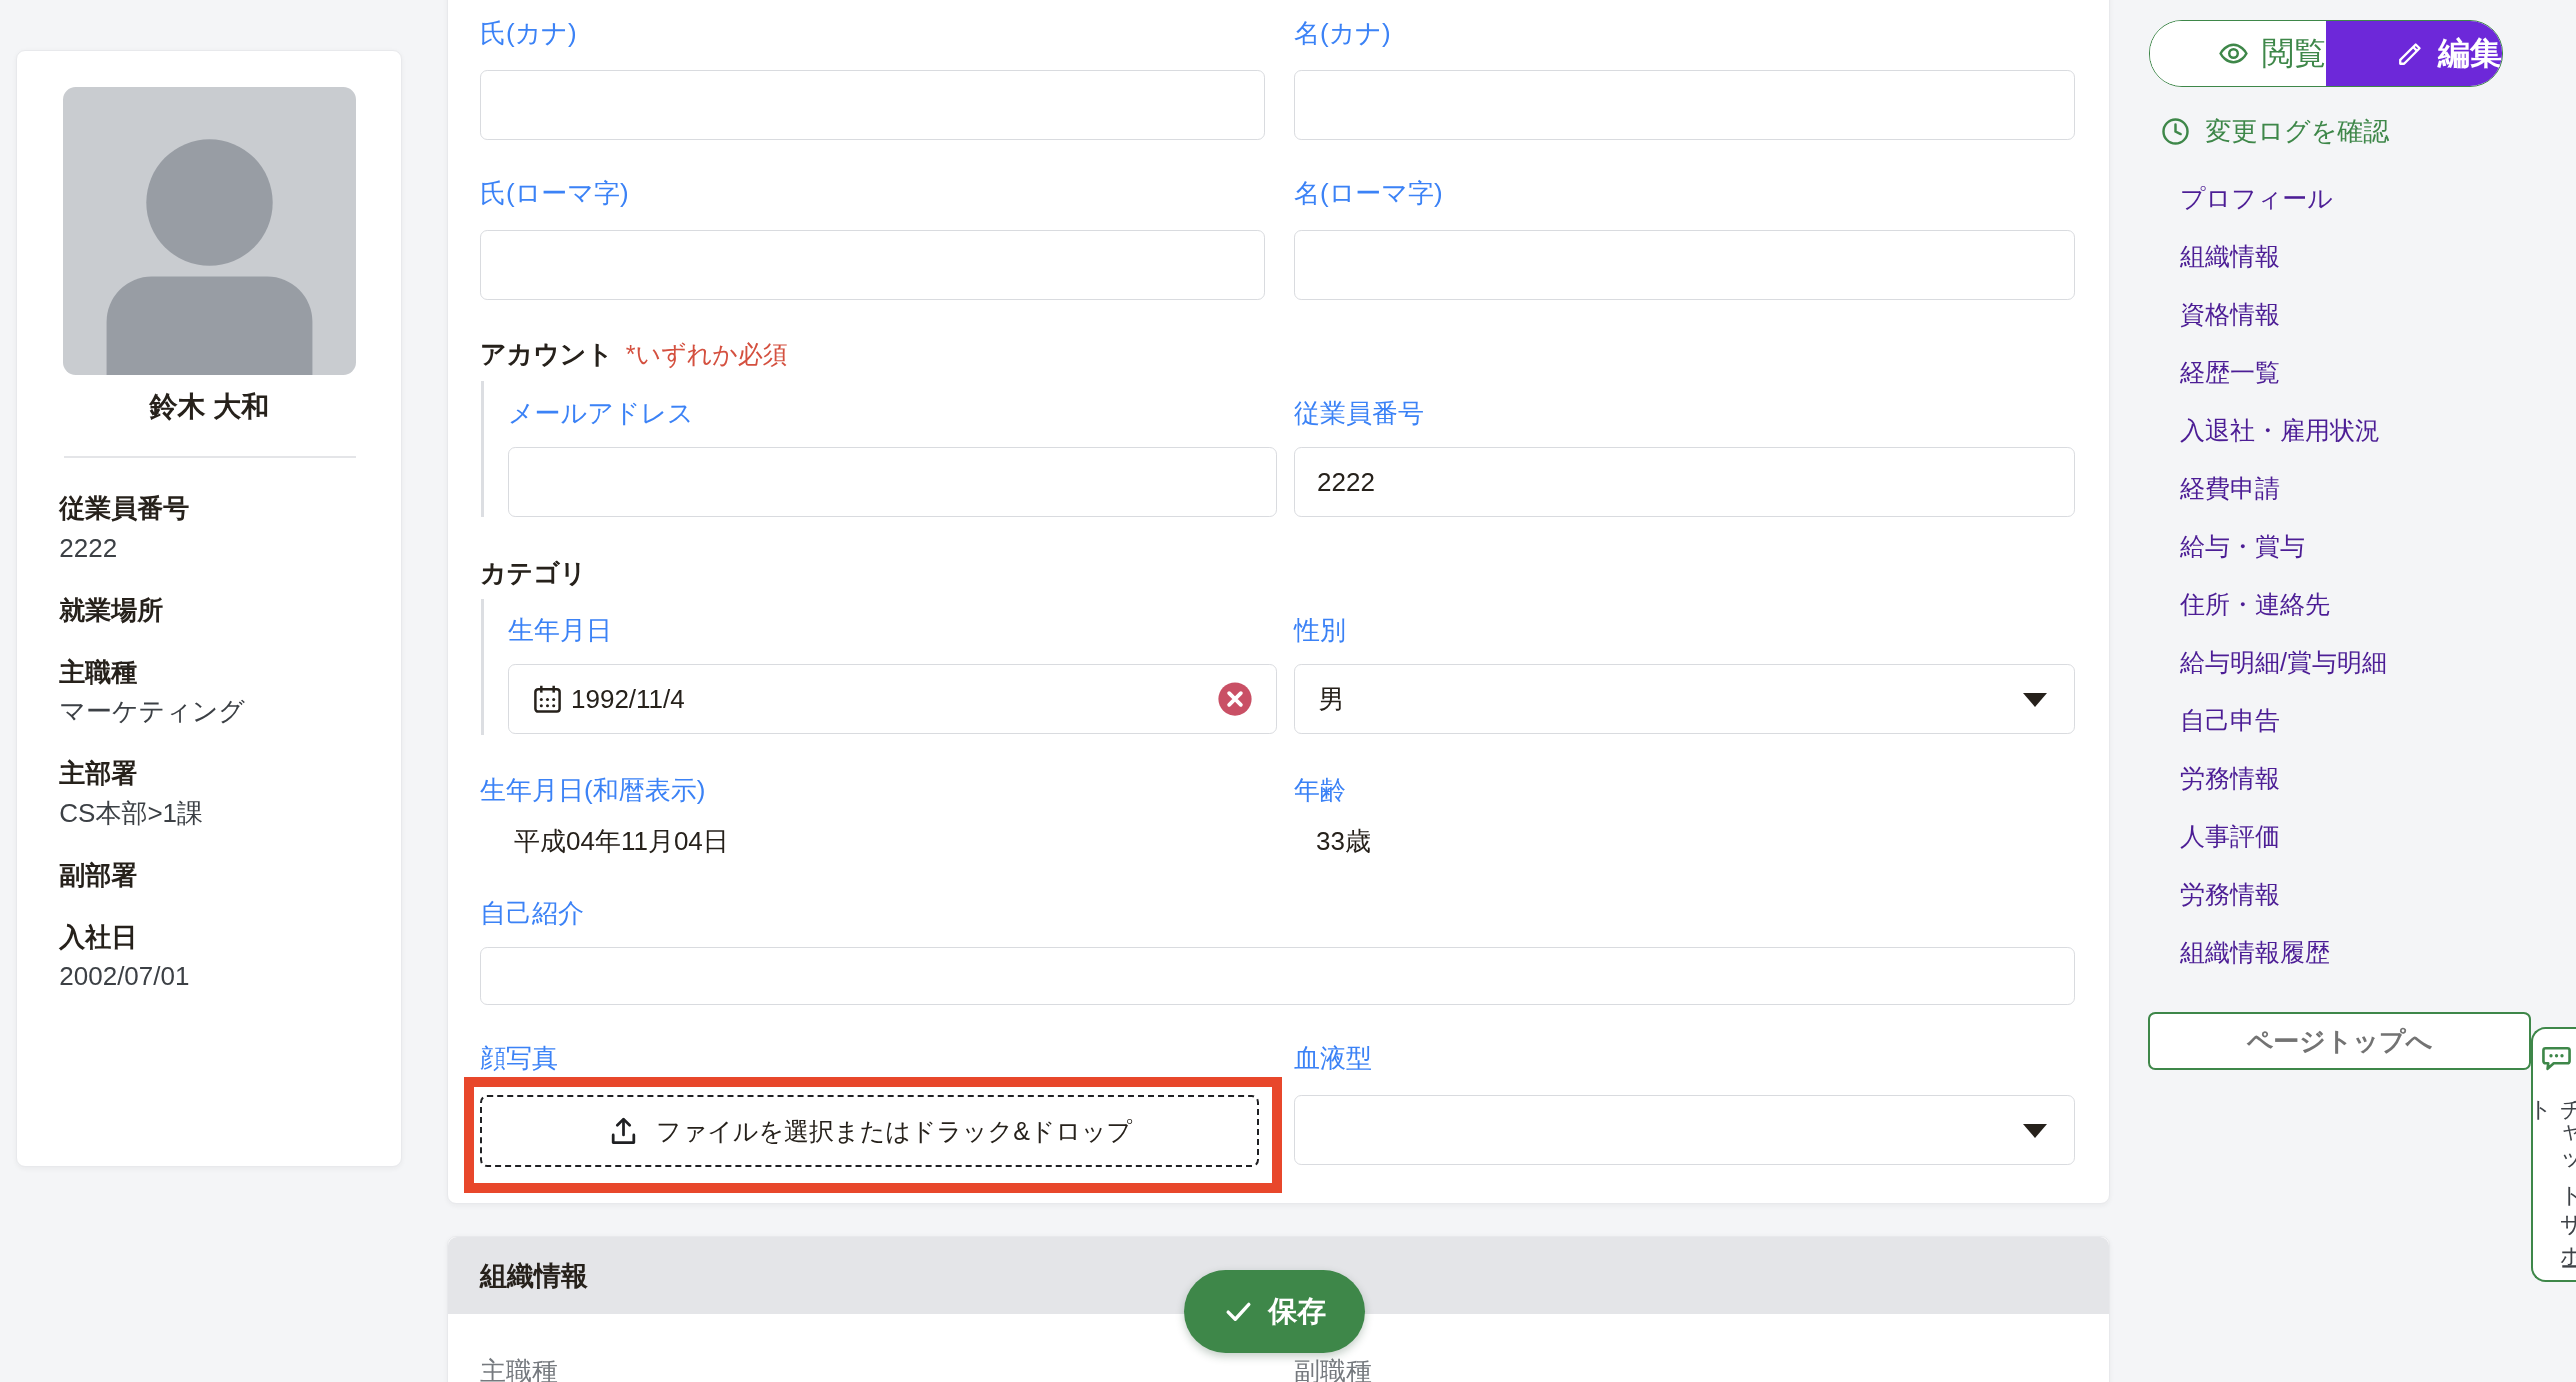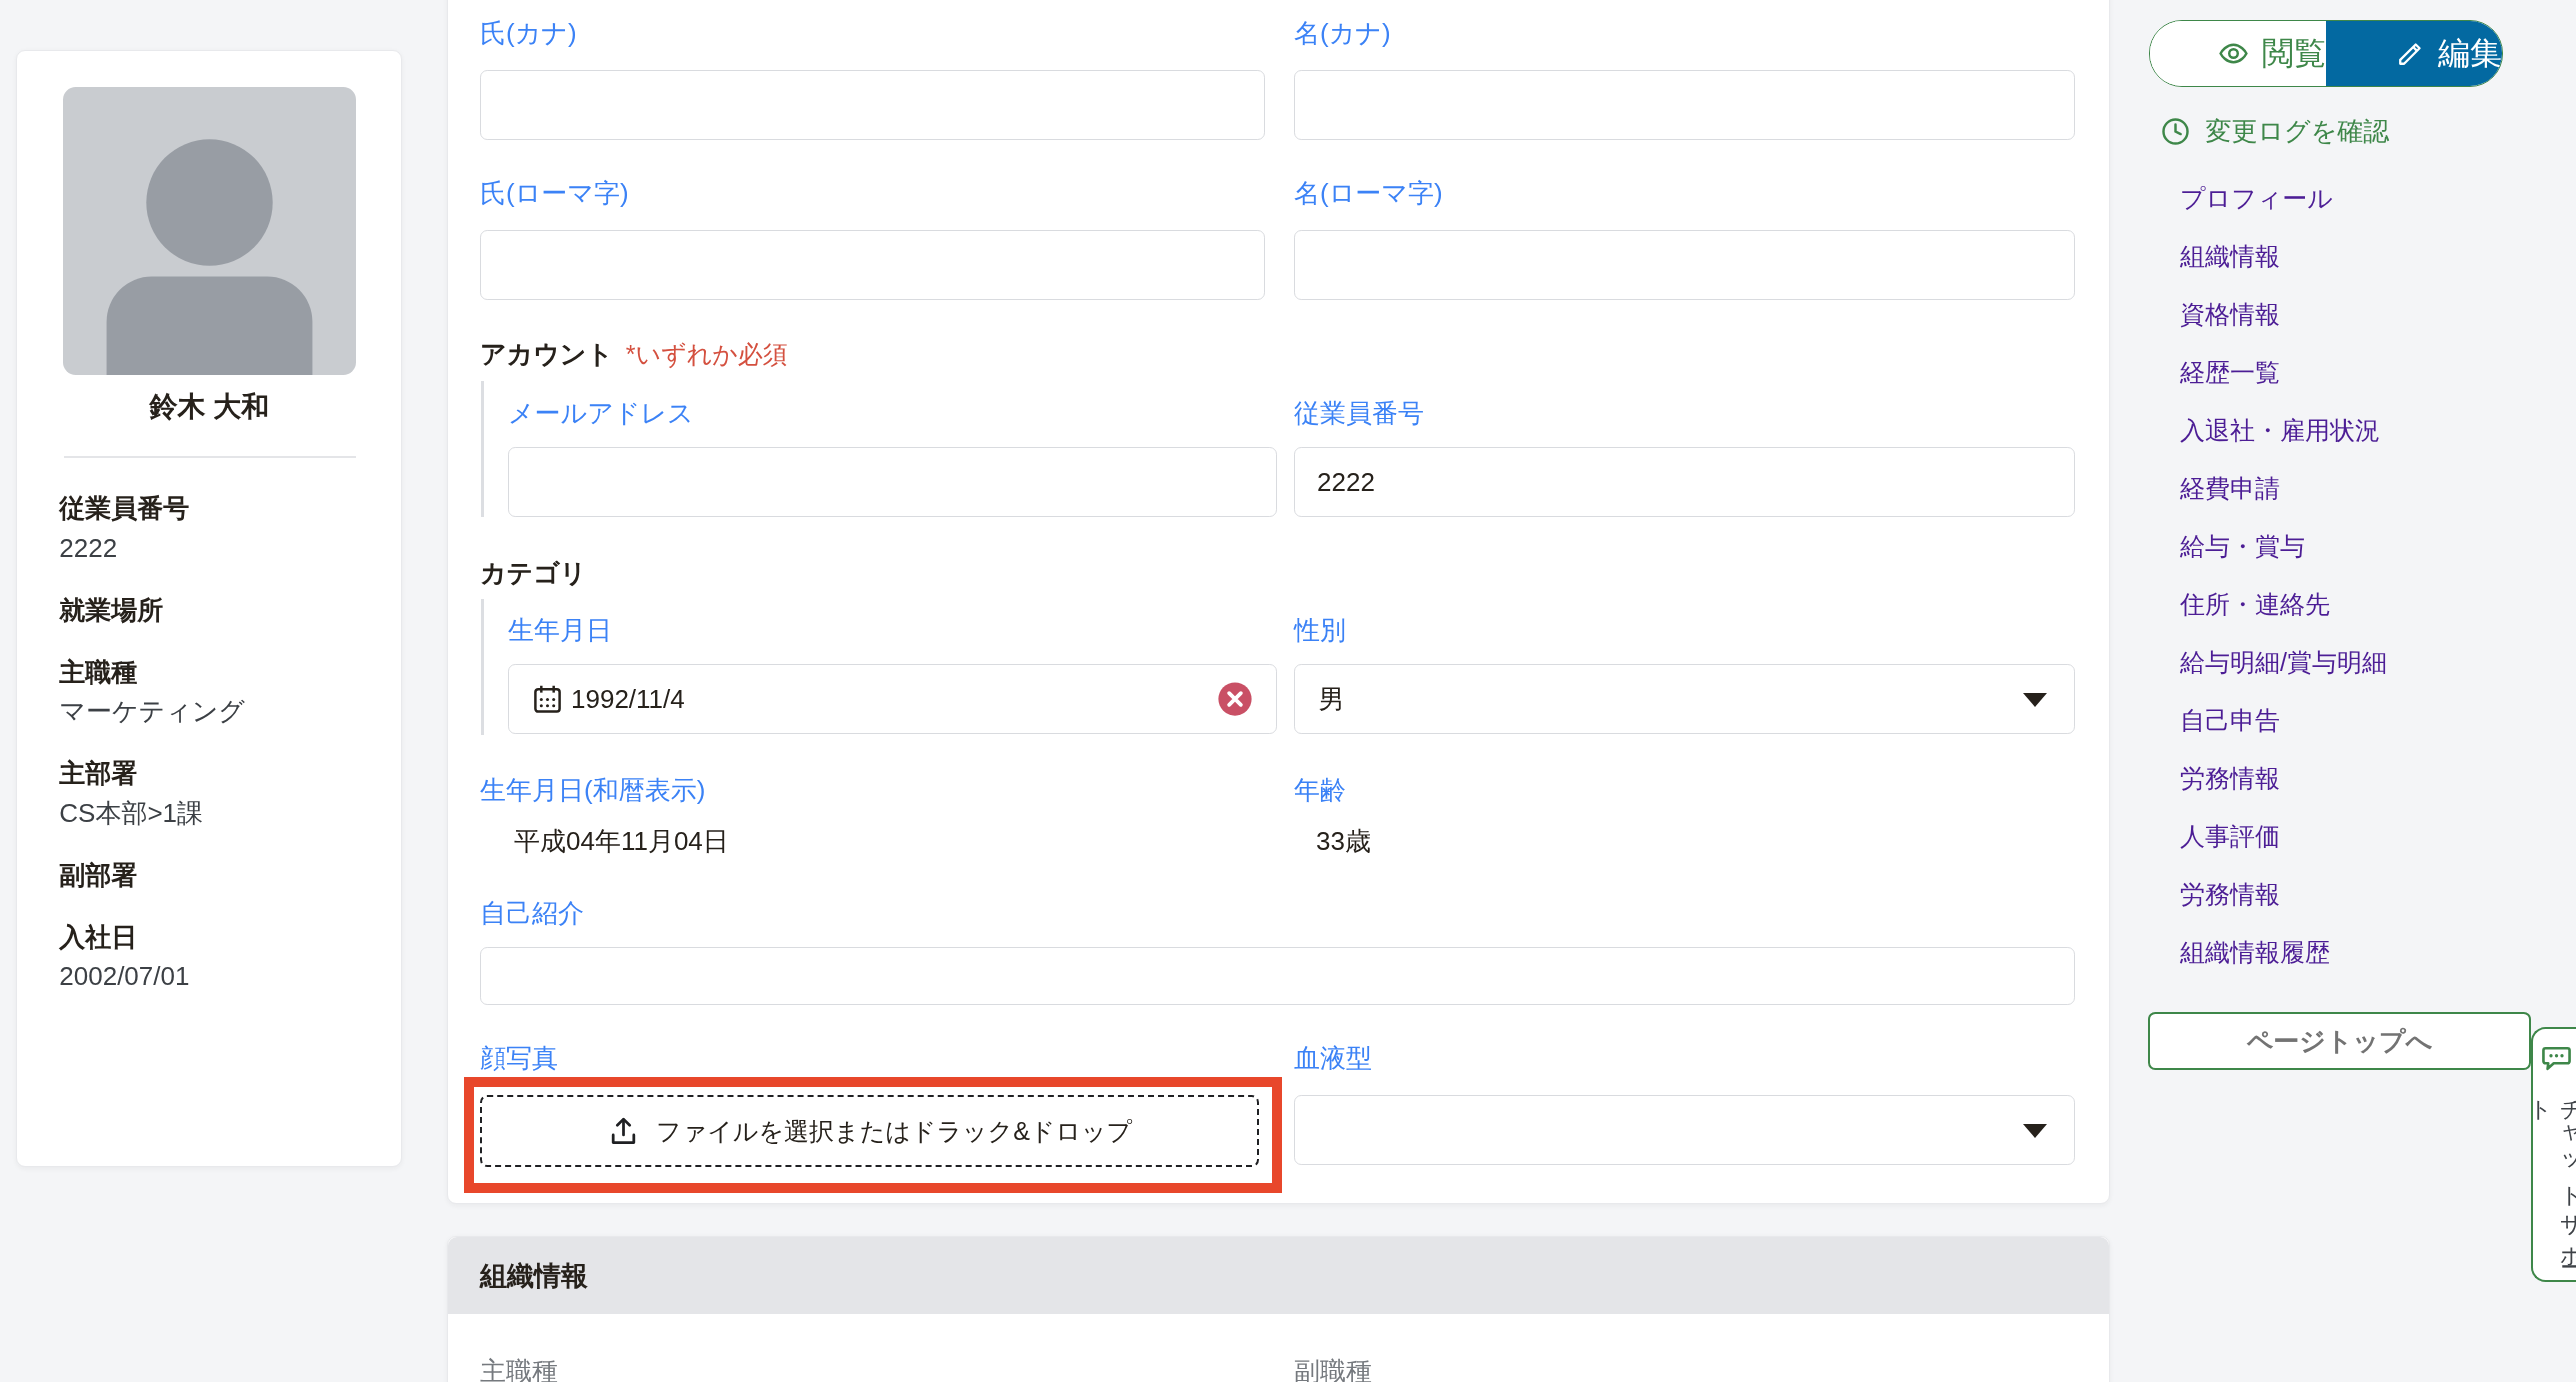--- a/index.html
+++ b/index.html
@@ -43,21 +43,21 @@
   #org-bar { height:77px; background:#e4e5e8; border-radius:9px 9px 0 0; display:flex; align-items:center; padding-left:32px; font-size:27px; font-weight:700; color:#26211b; }
   .org-label { position:absolute; font-size:26px; color:#75797e; line-height:33px; }
 
   
   #save-button { position:absolute; left:1184px; top:1270px; width:181px; height:83px; border-radius:42px; background:#3e8749; border:none; display:flex; align-items:center; justify-content:center; gap:14.5px; color:#fff; font-size:29px; font-weight:700; font-family:inherit; cursor:pointer; box-shadow:0 3.6px 9px rgba(20,60,30,.25); z-index:6; }
 
   
   #mode-toggle { position:absolute; left:2149px; top:20px; width:354px; height:67px; display:flex; border:1.8px solid #3e8749; border-radius:33px; overflow:hidden; background:#fff; }
   .seg { flex:1; display:flex; align-items:center; justify-content:flex-end; gap:12.7px; font-size:32px; cursor:pointer; }
   #seg-view { color:#3e8749; background:#fff; }
-  #seg-edit { color:#fff; background:#0369a1; }
+  #seg-edit { color:#fff; background:#6d28d9;font-weight:bold; }
   #changelog-link { position:absolute; left:2160px; top:114px; display:flex; align-items:center; gap:14.5px; font-size:26px; color:#3e8749; cursor:pointer; }
   #side-nav { position:absolute; left:2180px; top:179px; list-style:none; }
   #side-nav li { font-size:25px; color:#4c1d95; line-height:38px; margin-bottom:20px; cursor:pointer; white-space:nowrap; }
   #page-top-button { position:absolute; left:2148px; top:1012px; width:383px; height:58px; background:#fff; border:2.7px solid #3e8749; border-radius:7.2px; color:#737373; font-size:26px; font-weight:700; display:flex; align-items:center; justify-content:center; cursor:pointer; font-family:inherit; }
   #chat-tab { position:absolute; left:2531px; top:1027px; width:48px; height:255px; background:#fff; border:2.7px solid #3e8749; border-right:none; border-radius:14.5px 0 0 14.5px; display:flex; flex-direction:column; align-items:center; padding-top:12.7px; gap:9px; cursor:pointer; z-index:7; }
   #chat-tab .vtext { writing-mode:vertical-rl; text-orientation:upright; font-size:22.6px; color:#3e4247; letter-spacing:2.7px; }
   .icon { flex:none; line-height:0; }
 </style>
 </head>
 <body>
@@ -185,20 +185,28 @@
       <span class="caret"></span>
     </div>
   </div>
 
   <div class="card" id="org-card">
     <div id="org-bar">組織情報</div>
     <div class="org-label" style="left:32px;top:118px;">主職種</div>
     <div class="org-label" style="left:846px;top:118px;">副職種</div>
   </div>
 
+  <button id="save-button">
+    <span class="icon">
+      <svg width="31" height="31" viewBox="0 0 24 24" fill="none" stroke="#fff" stroke-width="2.6" stroke-linecap="round" stroke-linejoin="round">
+        <path d="M4 12.5 L9.5 18 L20 6.5"></path>
+      </svg>
+    </span>
+    <span>保存</span>
+  </button>
 
   <div id="mode-toggle">
     <div class="seg" id="seg-view">
       <span class="icon">
         <svg width="31" height="31" viewBox="0 0 24 24" fill="none" stroke="#3e8749" stroke-width="1.9">
           <path d="M12 5.2 C6.5 5.2 2.9 10.2 2 12 C2.9 13.8 6.5 18.8 12 18.8 C17.5 18.8 21.1 13.8 22 12 C21.1 10.2 17.5 5.2 12 5.2 Z"></path>
           <circle cx="12" cy="12" r="3.3"></circle>
         </svg>
       </span>
       <span>閲覧</span>

